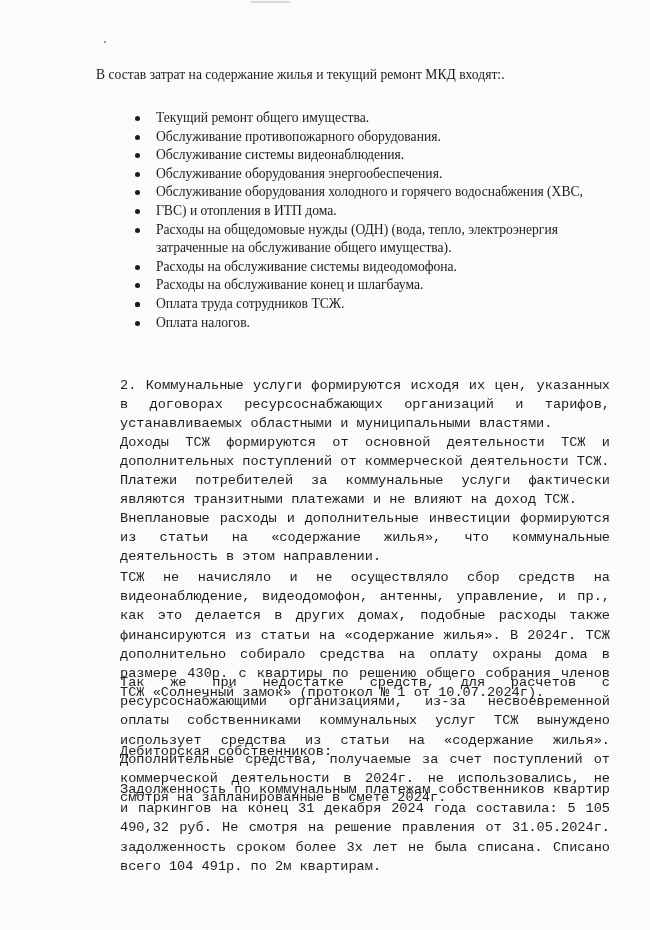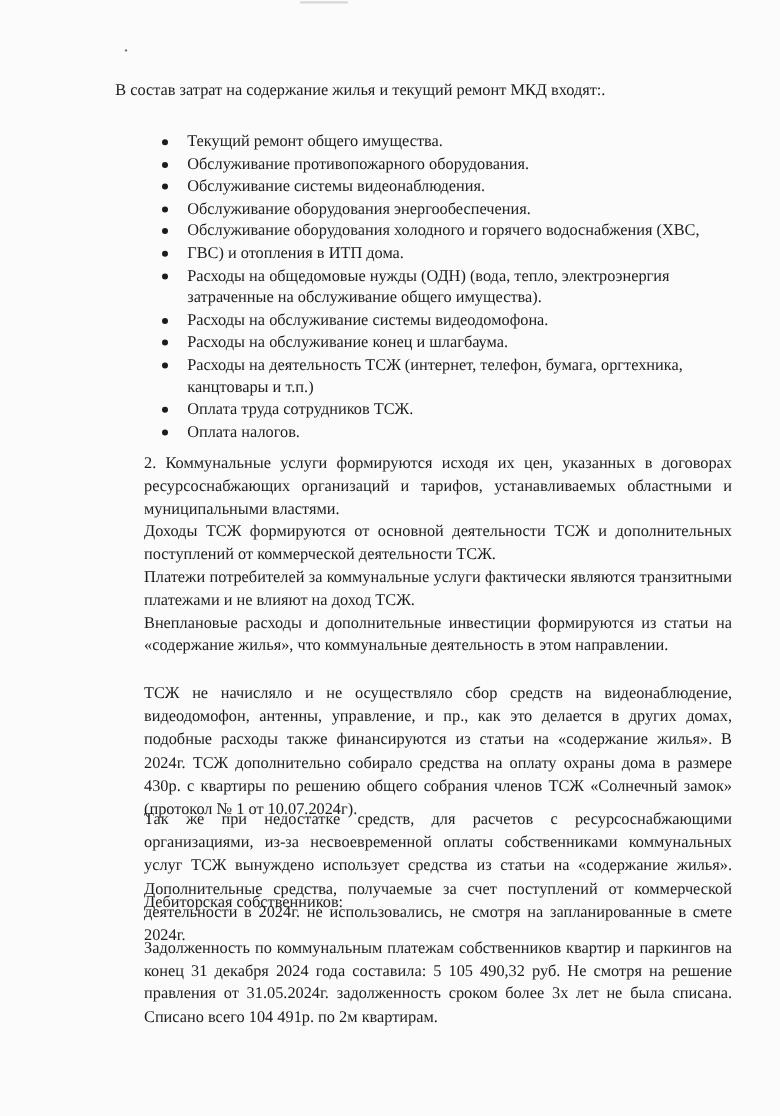--- a/index.html
+++ b/index.html
@@ -7,21 +7,21 @@
     width: 650px; height: 930px; background: #fbfbfb; position: relative; overflow: hidden;
     font-family: "Liberation Serif", "DejaVu Serif", serif; color: #1c1c1c;
   }
   .page { position: absolute; left: 0; top: 0; width: 650px; height: 828px; }
   .scan-mark { position: absolute; left: 250px; top: 1px; width: 40px; height: 2px; background: #d8d8d8; border-radius: 1px; }
   .speck { position: absolute; width: 2px; height: 2px; background: #777; border-radius: 1px; }
   .intro { position: absolute; left: 96px; top: 66px; font-size: 13.6px; line-height: 18px; }
   .bullets { position: absolute; left: 116px; top: 93px; width: 500px; margin: 16px; padding: 0; list-style: none; font-size: 13.6px; line-height: 18.6px; }
   .bullets li { position: relative; padding-left: 24px; }
   .bullets li .dot { position: absolute; left: 3px; top: 7px; width: 5px; height: 5px; border-radius: 50%; background: #1c1c1c; }
-  .body-block { position: absolute; left: 120px; width: 490px; font-size: 13.6px; line-height: 19.2px; text-align: justify; }
+  .body-block { position: absolute; left: 120px; width: 490px; font-size: 13.6px; line-height: 19.2px; text-align: justify; font-family: Liberation Mono, monospace; }
   .body-block p { margin: 0; }
 </style>
 </head>
 <body>
 
 <div class="page">
   <div class="scan-mark"></div>
   <div class="speck" style="left:104px;top:41px;"></div>
 
   <div class="intro">В состав затрат на содержание жилья и текущий ремонт МКД входят:.</div>
@@ -29,21 +29,21 @@
   <ul class="bullets">
     <li><span class="dot"></span><span>Текущий ремонт общего имущества.</span></li>
     <li><span class="dot"></span><span>Обслуживание противопожарного оборудования.</span></li>
     <li><span class="dot"></span><span>Обслуживание системы видеонаблюдения.</span></li>
     <li><span class="dot"></span><span>Обслуживание оборудования энергообеспечения.</span></li>
     <li><span class="dot"></span><span>Обслуживание оборудования холодного и горячего водоснабжения (ХВС,</span></li>
     <li><span class="dot"></span><span>ГВС) и отопления в ИТП дома.</span></li>
     <li><span class="dot"></span><span>Расходы на общедомовые нужды (ОДН) (вода, тепло, электроэнергия затраченные на обслуживание общего имущества).</span></li>
     <li><span class="dot"></span><span>Расходы на обслуживание системы видеодомофона.</span></li>
     <li><span class="dot"></span><span>Расходы на обслуживание конец и шлагбаума.</span></li>
-    <li><span class="dot"></span><span>Расходы на деятельность ТСЖ (интернет, телефон, бумага, оргтехника, канцтовары и т.п.)</span></li>
+    <li><span class="dot"></span></li>
     <li><span class="dot"></span><span>Оплата труда сотрудников ТСЖ.</span></li>
     <li><span class="dot"></span><span>Оплата налогов.</span></li>
   </ul>
 
   <div class="body-block" style="top:376px;">
       <p>2. Коммунальные услуги формируются исходя их цен, указанных в договорах ресурсоснабжающих организаций и тарифов, устанавливаемых областными и муниципальными властями.</p>
     </div>
   <div class="body-block" style="top:433px;">
       <p>Доходы ТСЖ формируются от основной деятельности ТСЖ и дополнительных поступлений от коммерческой деятельности ТСЖ.</p>
     </div>

